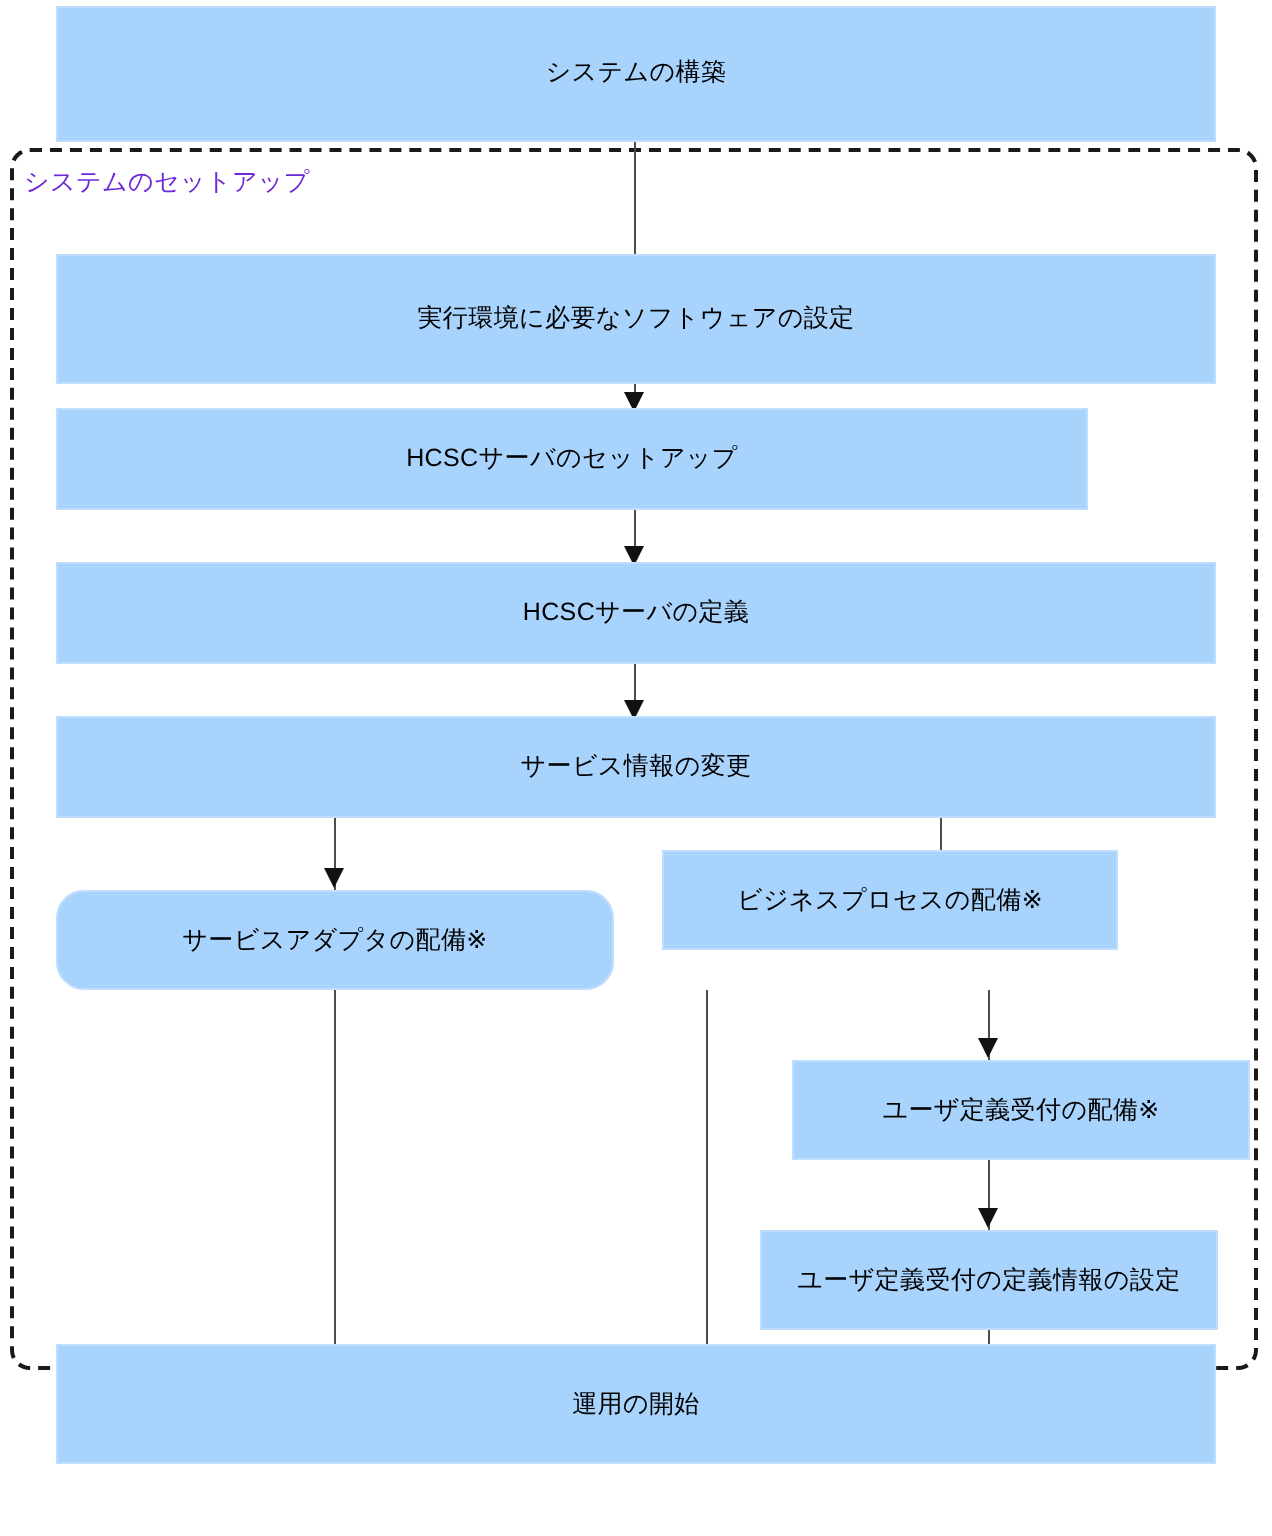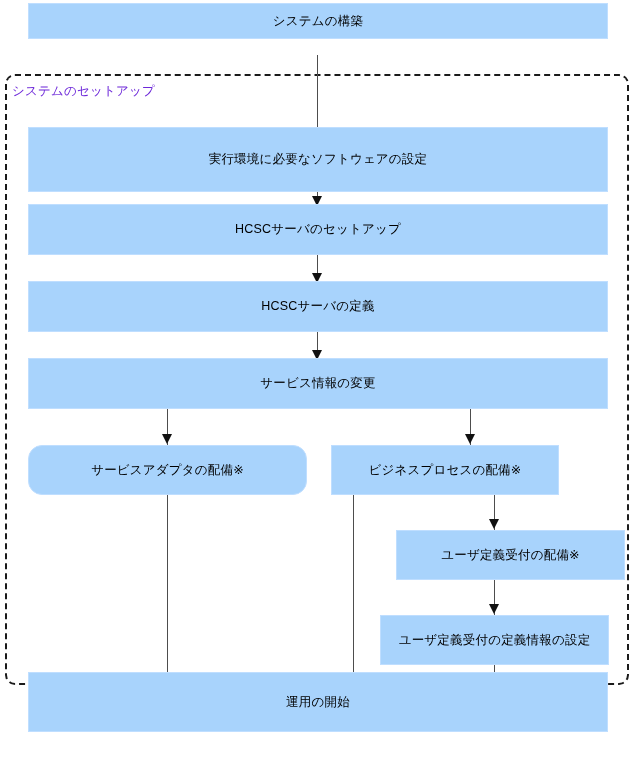--- a/index.html
+++ b/index.html
@@ -99,33 +99,33 @@
 
   <div class="conn-line" style="left:494px; top:495px; height:40px;"></div>
   <div class="conn-head" style="left:489px; top:519px;"></div>
 
   <div class="conn-line" style="left:494px; top:580px; height:40px;"></div>
   <div class="conn-head" style="left:489px; top:604px;"></div>
 
   <div class="conn-line" style="left:494px; top:665px; height:42px;"></div>
   <div class="conn-head" style="left:489px; top:700px;"></div>
 
-  <div class="node" style="left:28px; top:3px; width:580px; height:36px;">システムの構築</div>
+  <div class="node" style="left:28px; top:3px; width:580px; height:68px;font-family:Liberation Mono, monospace;">システムの構築</div>
 
   <div class="node" style="left:28px; top:127px; width:580px; height:65px;">実行環境に必要なソフトウェアの設定</div>
 
-  <div class="node" style="left:28px; top:204px; width:580px; height:51px;">HCSCサーバのセットアップ</div>
+  <div class="node" style="left:28px; top:204px; width:516px; height:51px;">HCSCサーバのセットアップ</div>
 
   <div class="node" style="left:28px; top:281px; width:580px; height:51px;">HCSCサーバの定義</div>
 
   <div class="node" style="left:28px; top:358px; width:580px; height:51px;">サービス情報の変更</div>
 
   <div class="node" style="left:28px; top:445px; width:279px; height:50px;border-radius:14px;">サービスアダプタの配備※</div>
 
-  <div class="node" style="left:331px; top:445px; width:228px; height:50px;">ビジネスプロセスの配備※</div>
+  <div class="node" style="left:331px; top:425px; width:228px; height:50px;">ビジネスプロセスの配備※</div>
 
   <div class="node" style="left:396px; top:530px; width:229px; height:50px;">ユーザ定義受付の配備※</div>
 
   <div class="node" style="left:380px; top:615px; width:229px; height:50px;">ユーザ定義受付の定義情報の設定</div>
 
   <div class="node" style="left:28px; top:672px; width:580px; height:60px;">運用の開始</div>
 
 </div>
 
 </body></html>

